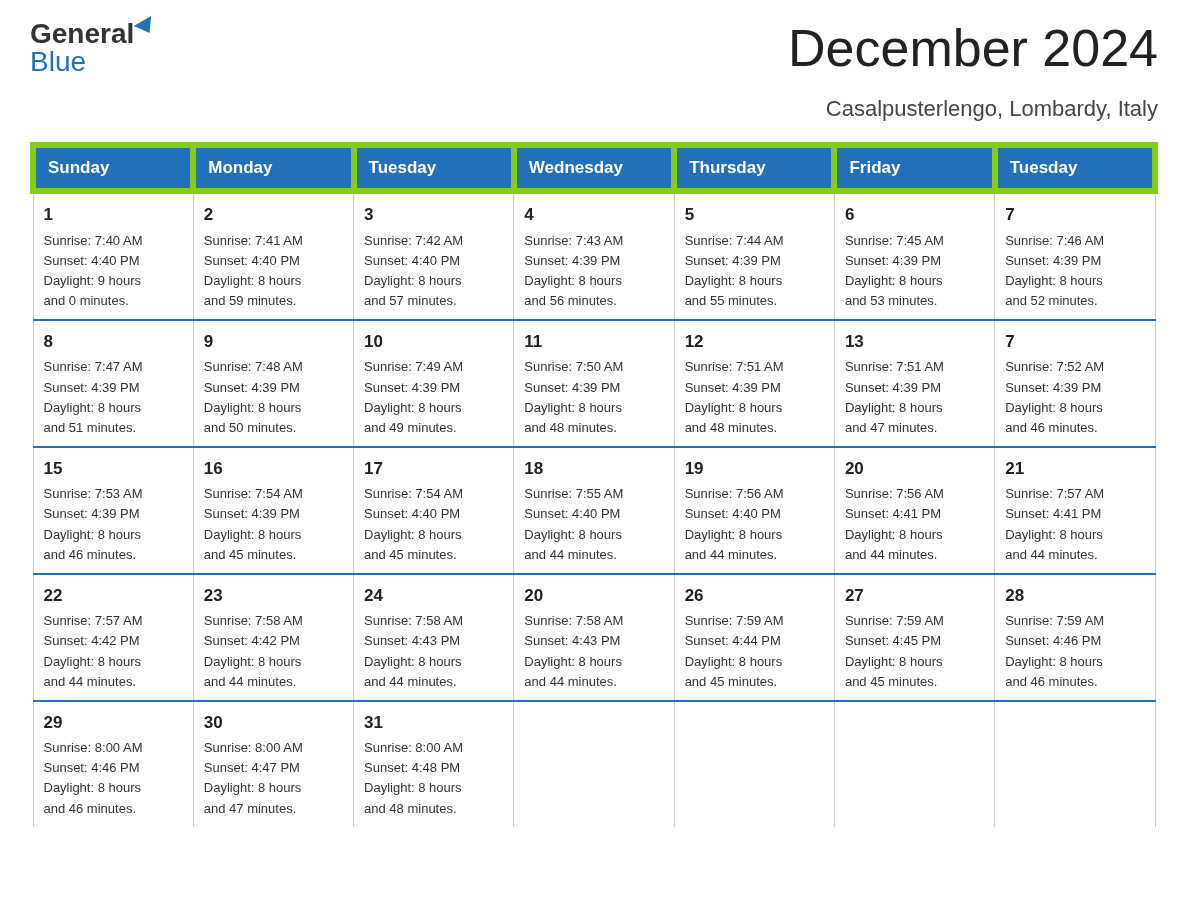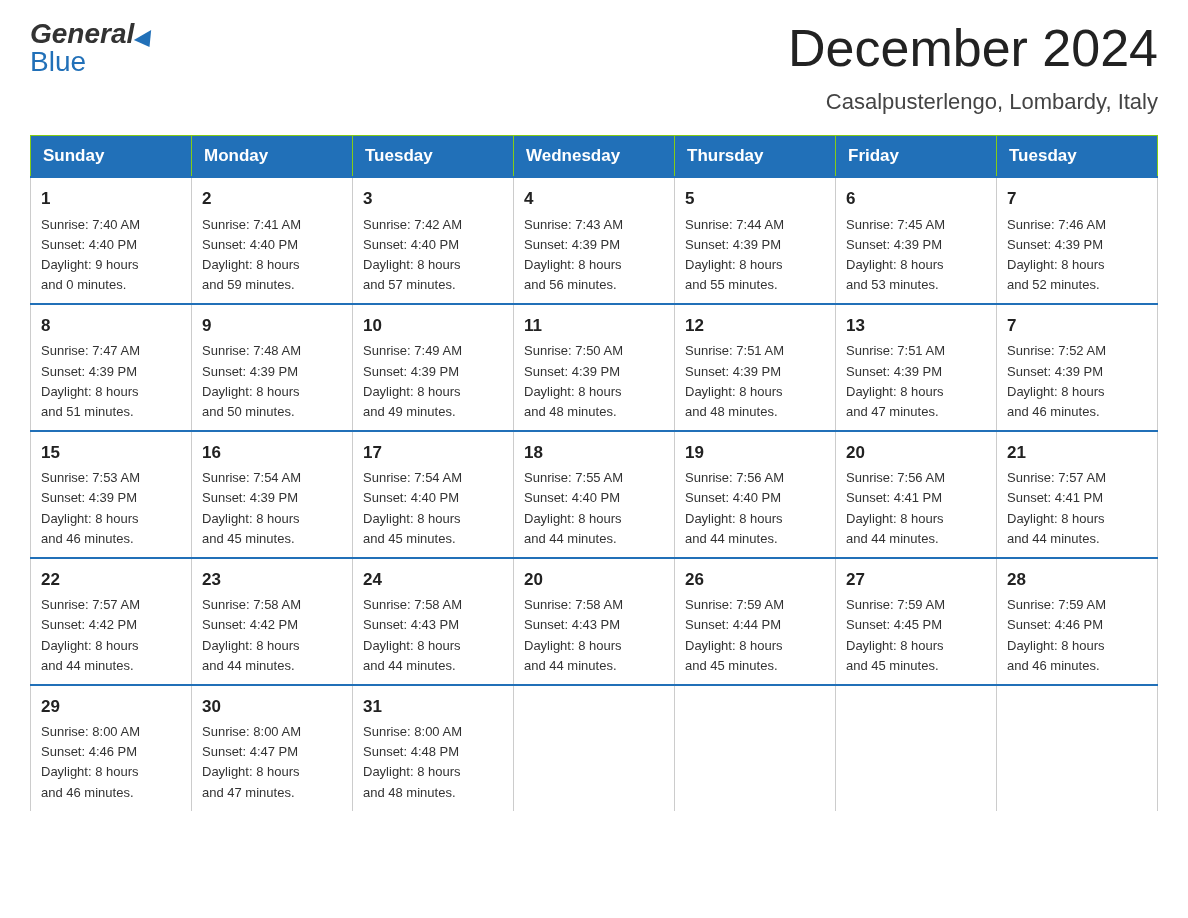--- a/index.html
+++ b/index.html
@@ -39,49 +39,48 @@
       height: 0;
       border-left: 10px solid transparent;
       border-right: 10px solid transparent;
       border-top: 14px solid #2170b8;
       margin-left: 2px;
       vertical-align: middle;
       transform: rotate(-30deg);
     }
     .logo-row {
       display: flex;
-      align-items: flex-end;
-      font-style: italic;
+      align-items: flex-start;
     }
     .title-area {
       text-align: right;
     }
     .month-title {
       font-size: 52px;
       font-weight: normal;
       color: #222;
       line-height: 1.1;
     }
     .location {
       font-size: 22px;
       color: #444;
-      margin-top: 12px;
+      margin-top: 19px;
     }
     .calendar-table {
       width: 100%;
       border-collapse: collapse;
     }
     .calendar-table th {
       background: #2170b8;
       color: #fff;
       font-size: 17px;
       font-weight: bold;
       padding: 10px 12px;
       text-align: left;
-      border: 1px solid #84cc16;
+      border: 6px solid #84cc16;
     }
     .calendar-table td {
       vertical-align: top;
       padding: 8px 10px;
       border: 1px solid #ccc;
       font-size: 13px;
       color: #333;
       line-height: 1.55;
       width: calc(100% / 7);
     }

